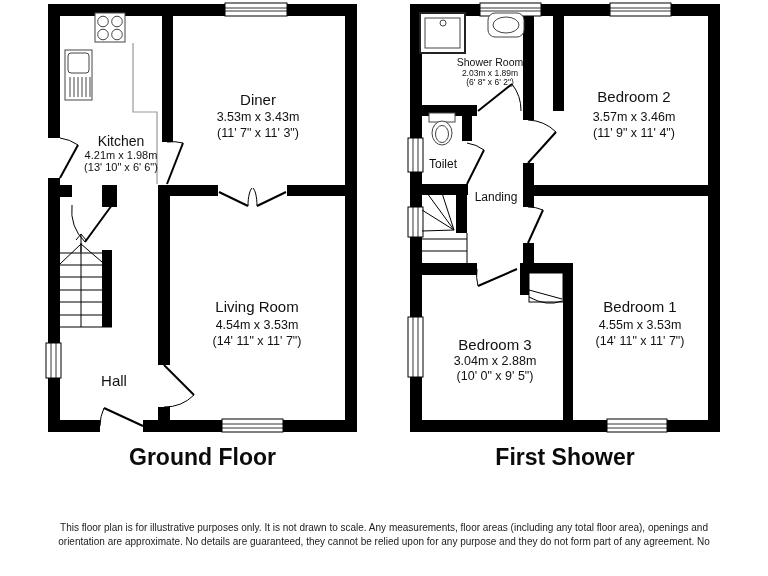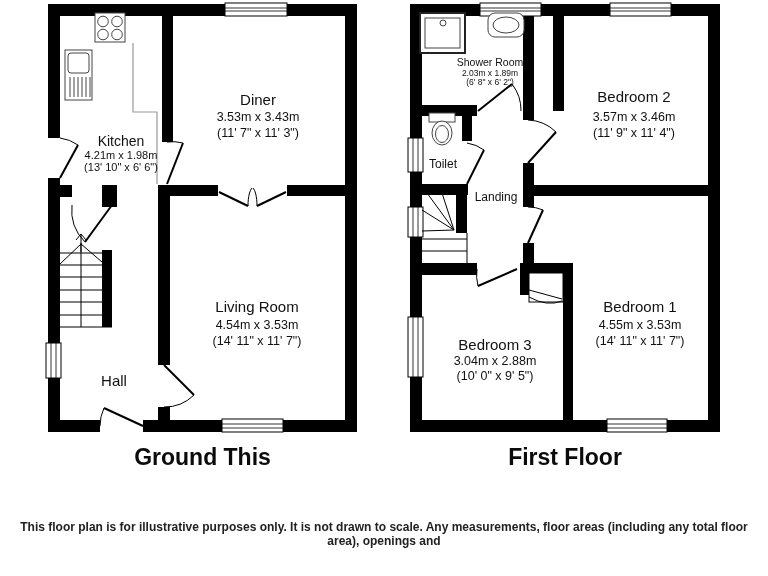--- a/index.html
+++ b/index.html
@@ -12,21 +12,21 @@
   .room-name-sm{font-size:14px;}
   .room-dim-sm{font-size:11px;}
   .room-name-xs{font-size:10.5px;}
   .room-dim-xs{font-size:8.5px;}
   .small-label{font-size:12px;}
   .floor-title{position:absolute;top:444px;font-weight:bold;font-size:23px;color:#0b0b0b;
                text-align:center;letter-spacing:0px;}
   .floor-title.ground{left:48px;width:309px;}
   .floor-title.first{left:410px;width:310px;}
   .disclaimer{position:absolute;top:521px;left:14px;width:740px;text-align:center;
-              font-size:12px;line-height:13.8px;color:#222;font-weight:bold;}
+              font-size:10px;line-height:13.8px;color:#222;}
   .wall{fill:#000;stroke:none;}
   .thin{stroke:#000;stroke-width:1;fill:none;}
   .leaf{stroke:#000;stroke-width:2;fill:none;}
   .arc{stroke:#000;stroke-width:1;fill:none;}
   .fixture{stroke:#444;stroke-width:1;fill:#fff;}
   .fixture-line{stroke:#444;stroke-width:1;fill:none;}
   .counter{stroke:#999;stroke-width:1.2;fill:none;}
   .win{fill:#fff;stroke:#000;stroke-width:1;}
   .winline{stroke:#000;stroke-width:0.8;fill:none;}
 </style>
@@ -250,20 +250,21 @@
       <text class="room-name" x="495" y="350">Bedroom 3</text>
       <text class="room-dim" x="495" y="365">3.04m x 2.88m</text>
       <text class="room-dim" x="495" y="380">(10' 0" x 9' 5")</text>
       <text class="room-name" x="640" y="312">Bedroom 1</text>
       <text class="room-dim" x="640" y="329">4.55m x 3.53m</text>
       <text class="room-dim" x="640" y="345">(14' 11" x 11' 7")</text>
     </g>
   </g>
 </svg>
 
-<div class="floor-title ground">Ground This</div>
-<div class="floor-title first">First Floor</div>
+<div class="floor-title ground">Ground Floor</div>
+<div class="floor-title first">First Shower</div>
 
 <div class="disclaimer">
   <div>This floor plan is for illustrative purposes only. It is not drawn to scale. Any measurements, floor areas (including any total floor area), openings and</div>
+  <div>orientation are approximate. No details are guaranteed, they cannot be relied upon for any purpose and they do not form part of any agreement. No</div>
 </div>
 
 </div>
 
 </body></html>

